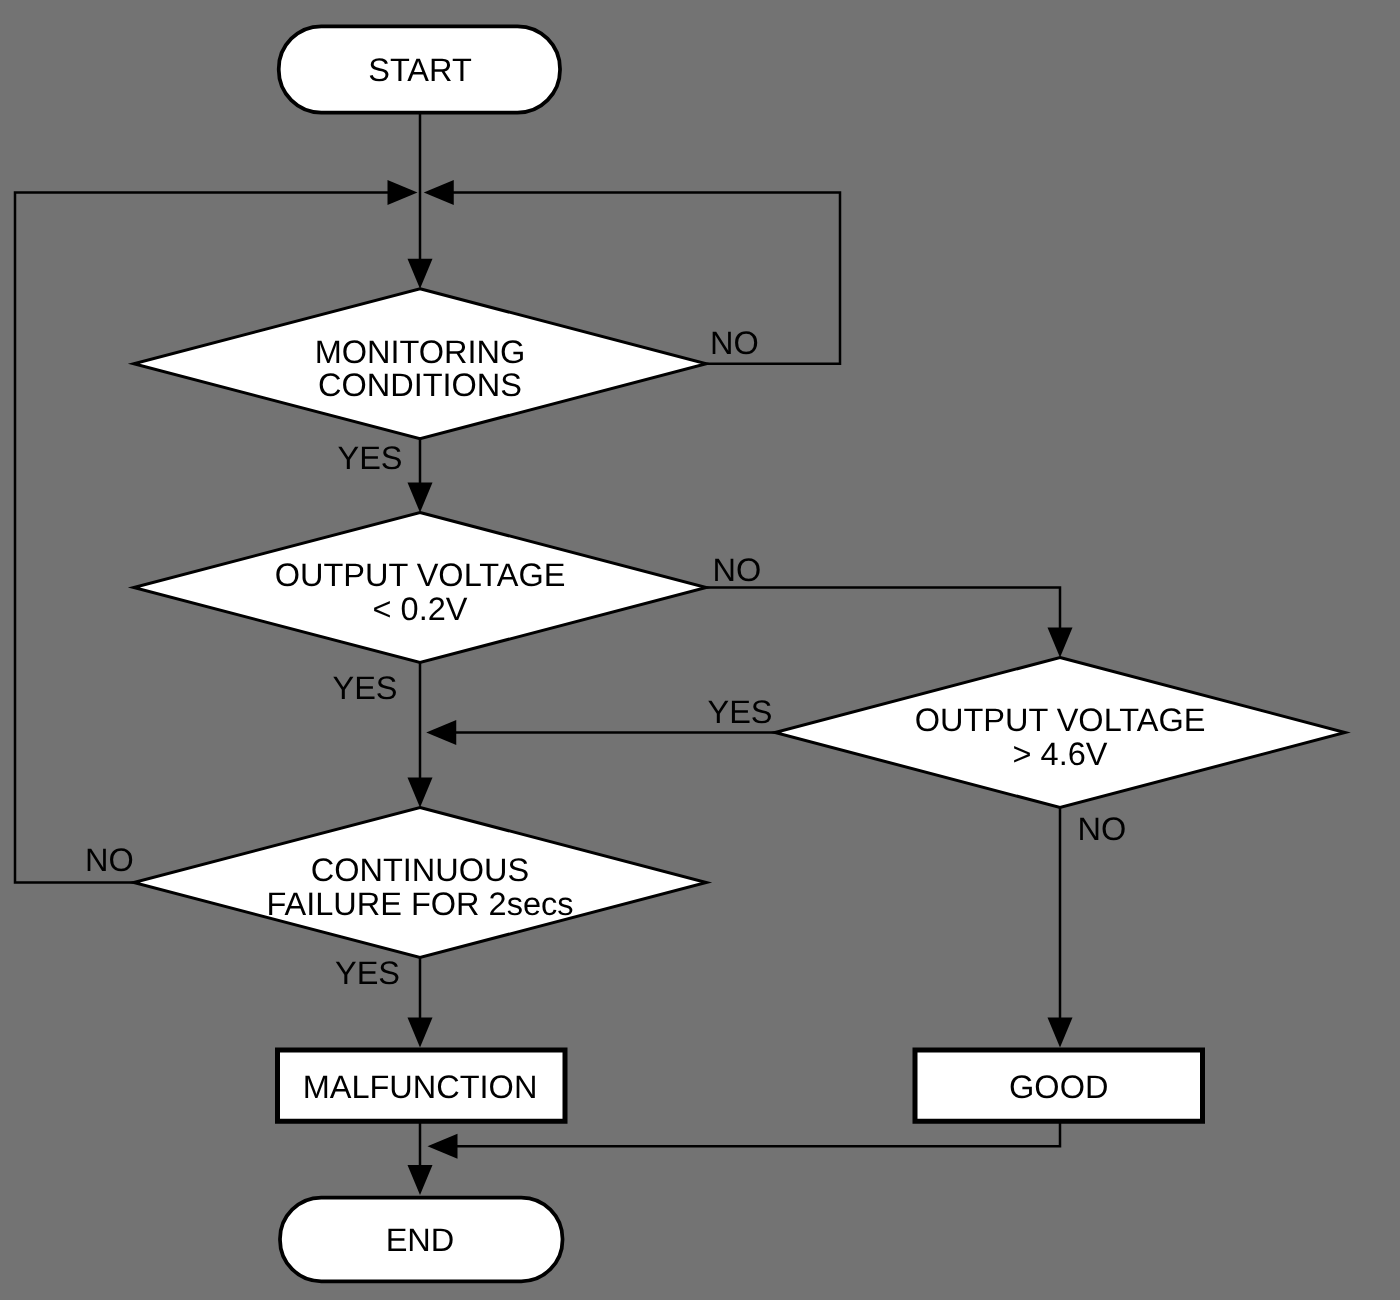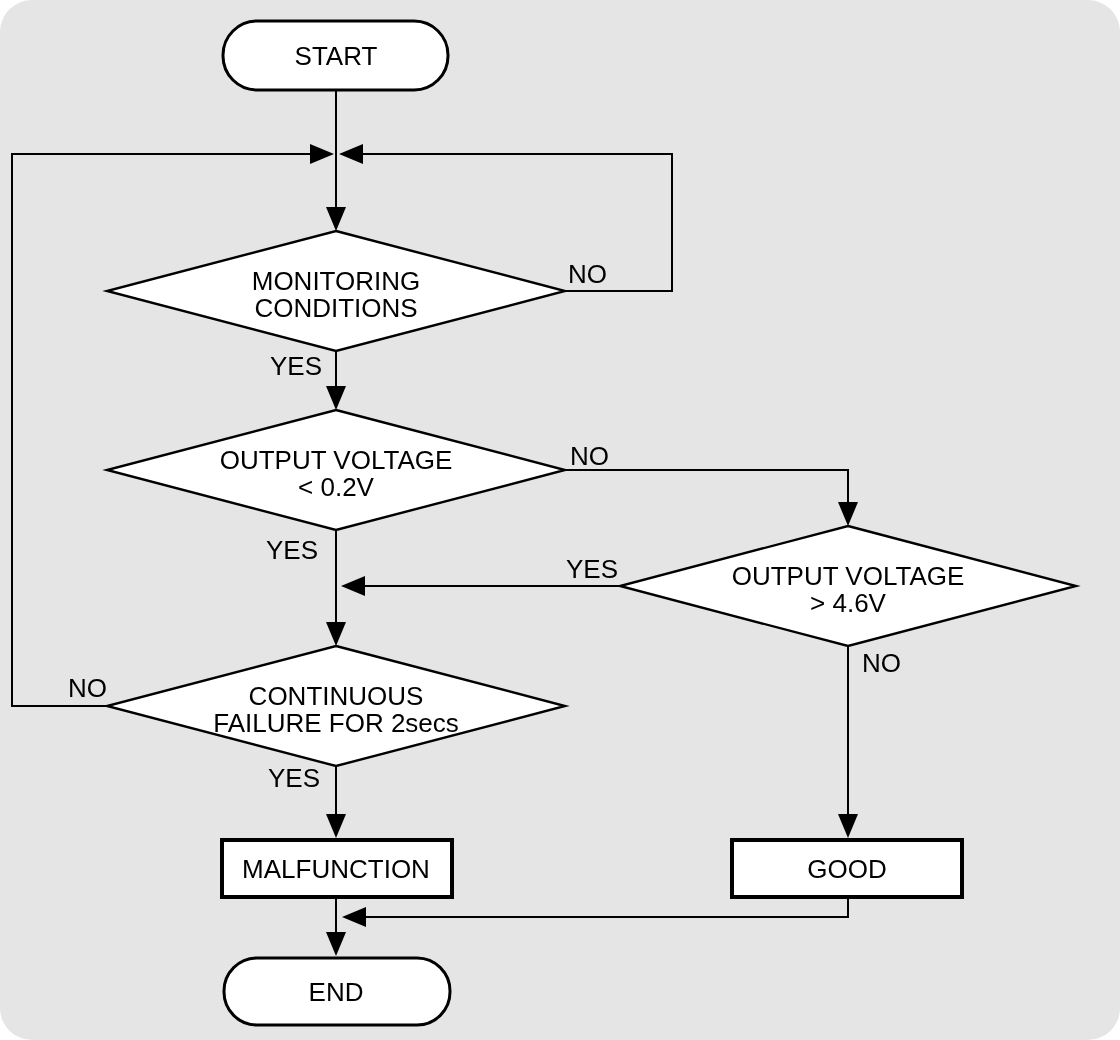--- a/index.html
+++ b/index.html
@@ -4,23 +4,22 @@
 <style>
   html, body {
     margin: 0;
     padding: 0;
     background: #ffffff;
   }
   .canvas {
     position: relative;
     width: 1120px;
     height: 1040px;
-    background: #e5e5e5;
+    background: #737373;
     font-family: "Liberation Sans", sans-serif;
-    border-radius: 32px;
   }
   svg { display: block; }
   .shape {
     fill: #ffffff;
     stroke: #000000;
   }
   .terminator { stroke-width: 3; }
   .process    { stroke-width: 4; }
   .decision   { stroke-width: 2.4; }
   .edge {

